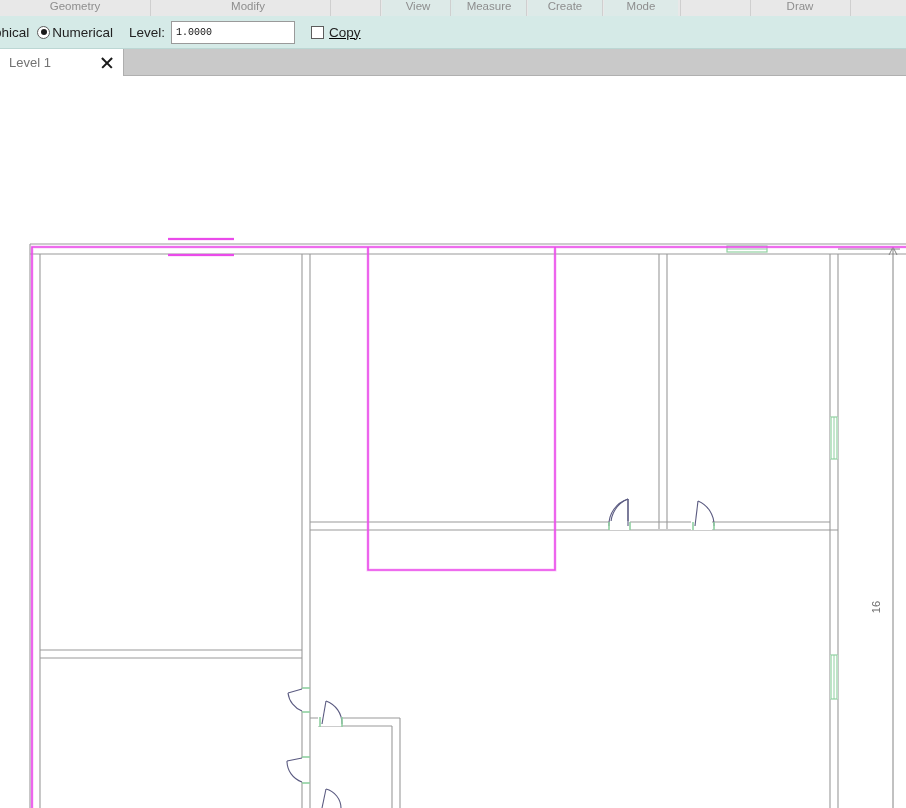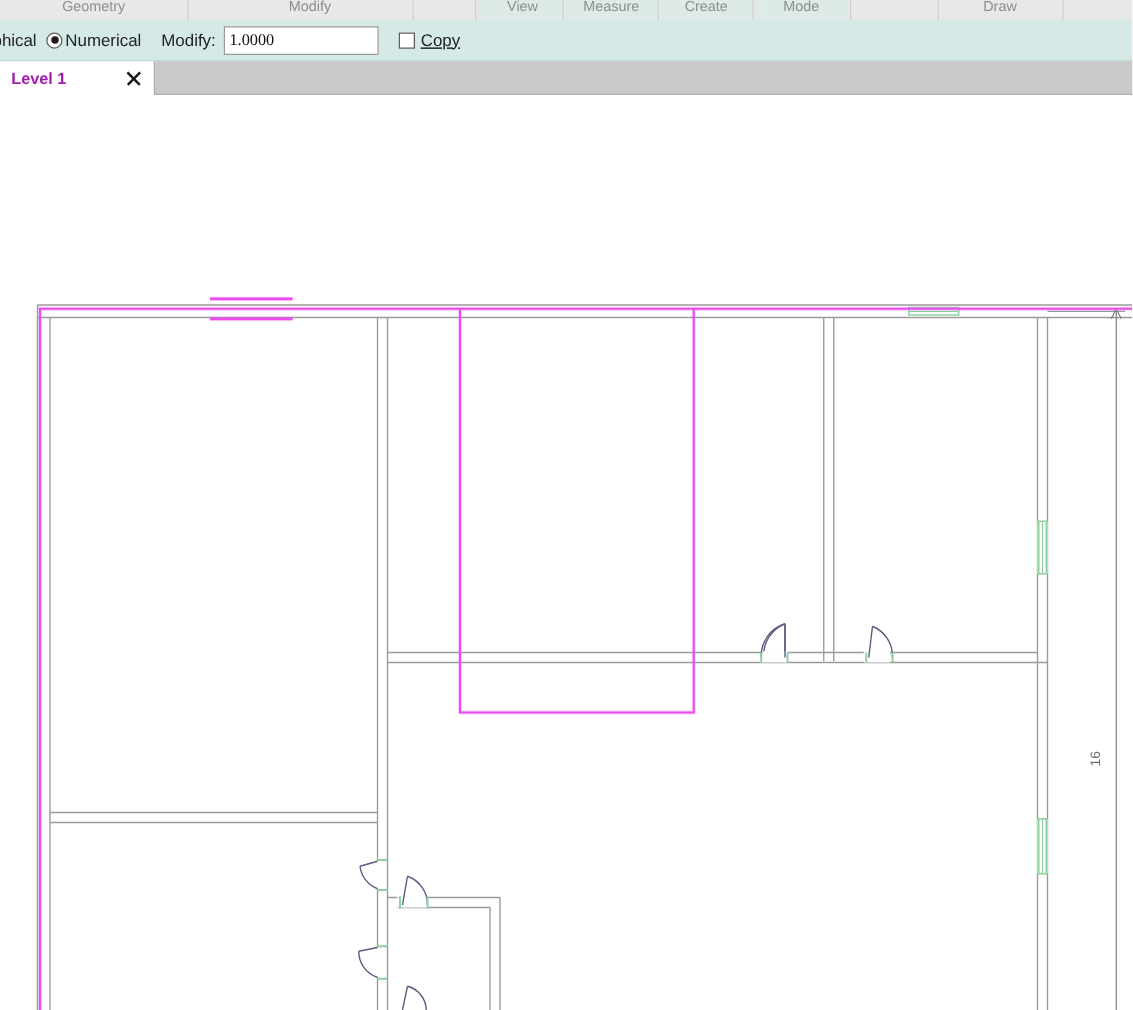--- a/index.html
+++ b/index.html
@@ -87,22 +87,22 @@
     width: 6px; height: 6px;
     border-radius: 50%;
     background: #1a1a1a;
   }
   .offset-label { margin-right: 6px; }
   .offset-input {
     width: 124px;
     height: 23px;
     border: 1px solid #9a9a9a;
     background: #ffffff;
-    font-family: Liberation Serif, serif;
-    font-size: 13px;
+    font-family: Liberation Mono, monospace;
+    font-size: 10px;
     color: #111;
     padding: 0 4px;
     margin-right: 16px;
     outline: none;
   }
   .check-wrap {
     display: flex;
     align-items: center;
     gap: 5px;
     text-decoration: underline;
@@ -127,22 +127,22 @@
     left: 0; top: 0;
     width: 124px; height: 27px;
     background: #ffffff;
     border-right: 1px solid #aeaeae;
     display: flex;
     align-items: center;
     padding: 0 8px 0 9px;
   }
   .view-tab-label {
     font-size: 13px;
-    font-weight: bold;
-    color: #a21caf;
+    font-weight: normal;
+    color: #737373;
     flex: 1 1 auto;
     white-space: nowrap;
   }
   .tab-close {
     width: 16px; height: 16px;
     position: relative;
     flex: 0 0 auto;
     cursor: pointer;
   }
   .tab-close::before, .tab-close::after {
@@ -191,21 +191,21 @@
   </div>
 
   <div class="options-bar">
     <span class="opt-text opt-label-clipped">phical</span>
 
     <div class="radio-wrap">
       <span class="radio checked"></span>
       <span class="opt-text">Numerical</span>
     </div>
 
-    <span class="opt-text offset-label">Modify:</span>
+    <span class="opt-text offset-label">Level:</span>
 
     <input class="offset-input" type="text" value="1.0000" style="">
 
     <div class="check-wrap">
       <span class="checkbox"></span>
       <span class="opt-text">Copy</span>
     </div>
   </div>
 
   <div class="tab-strip">

